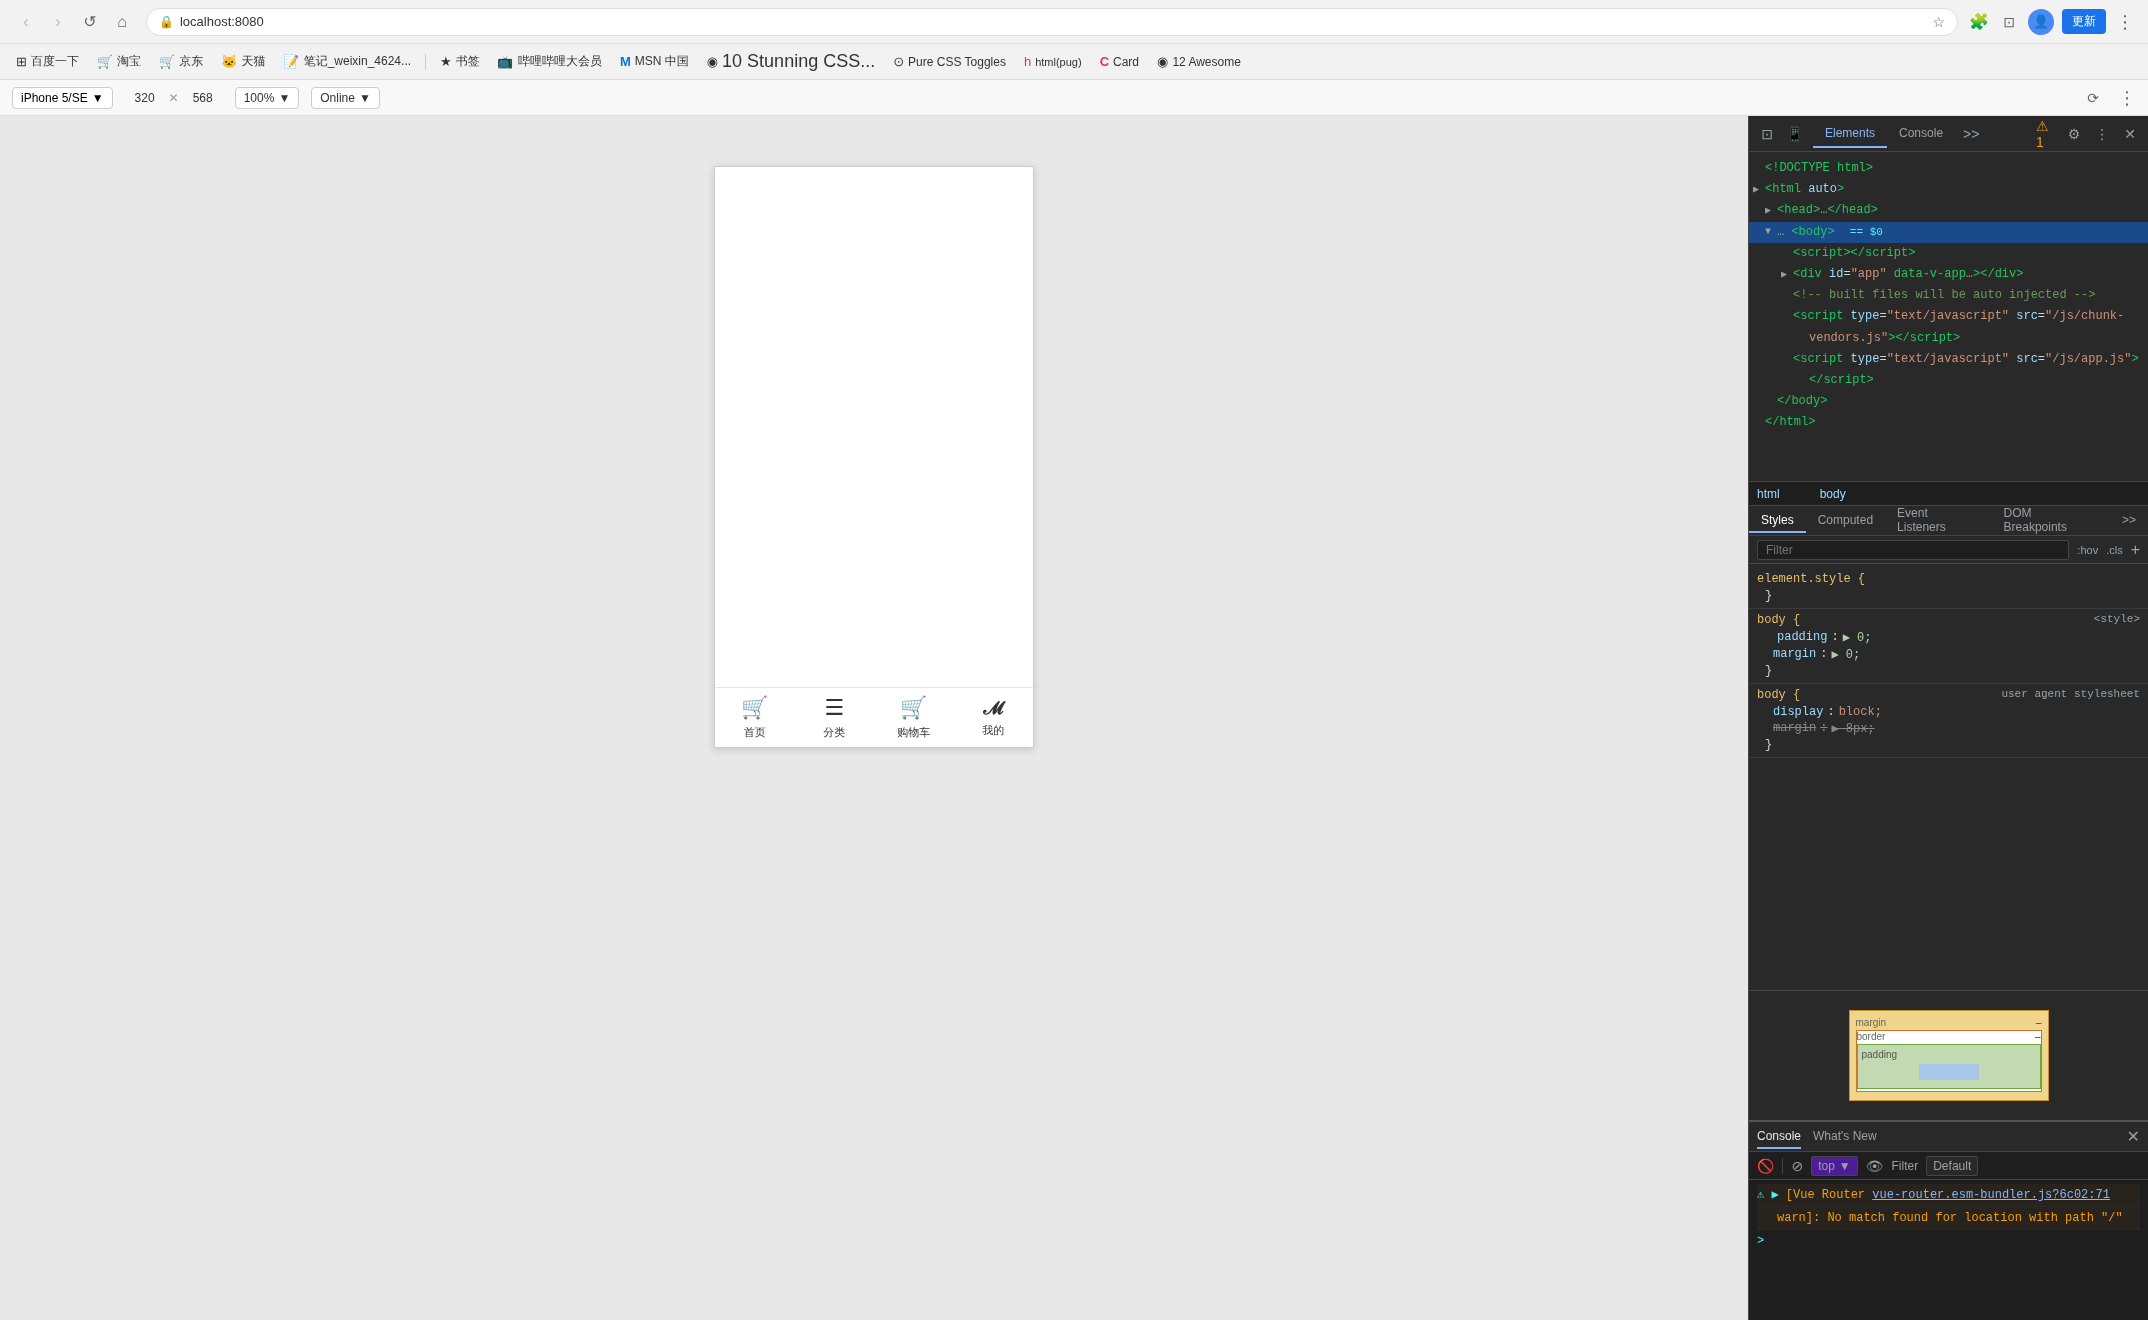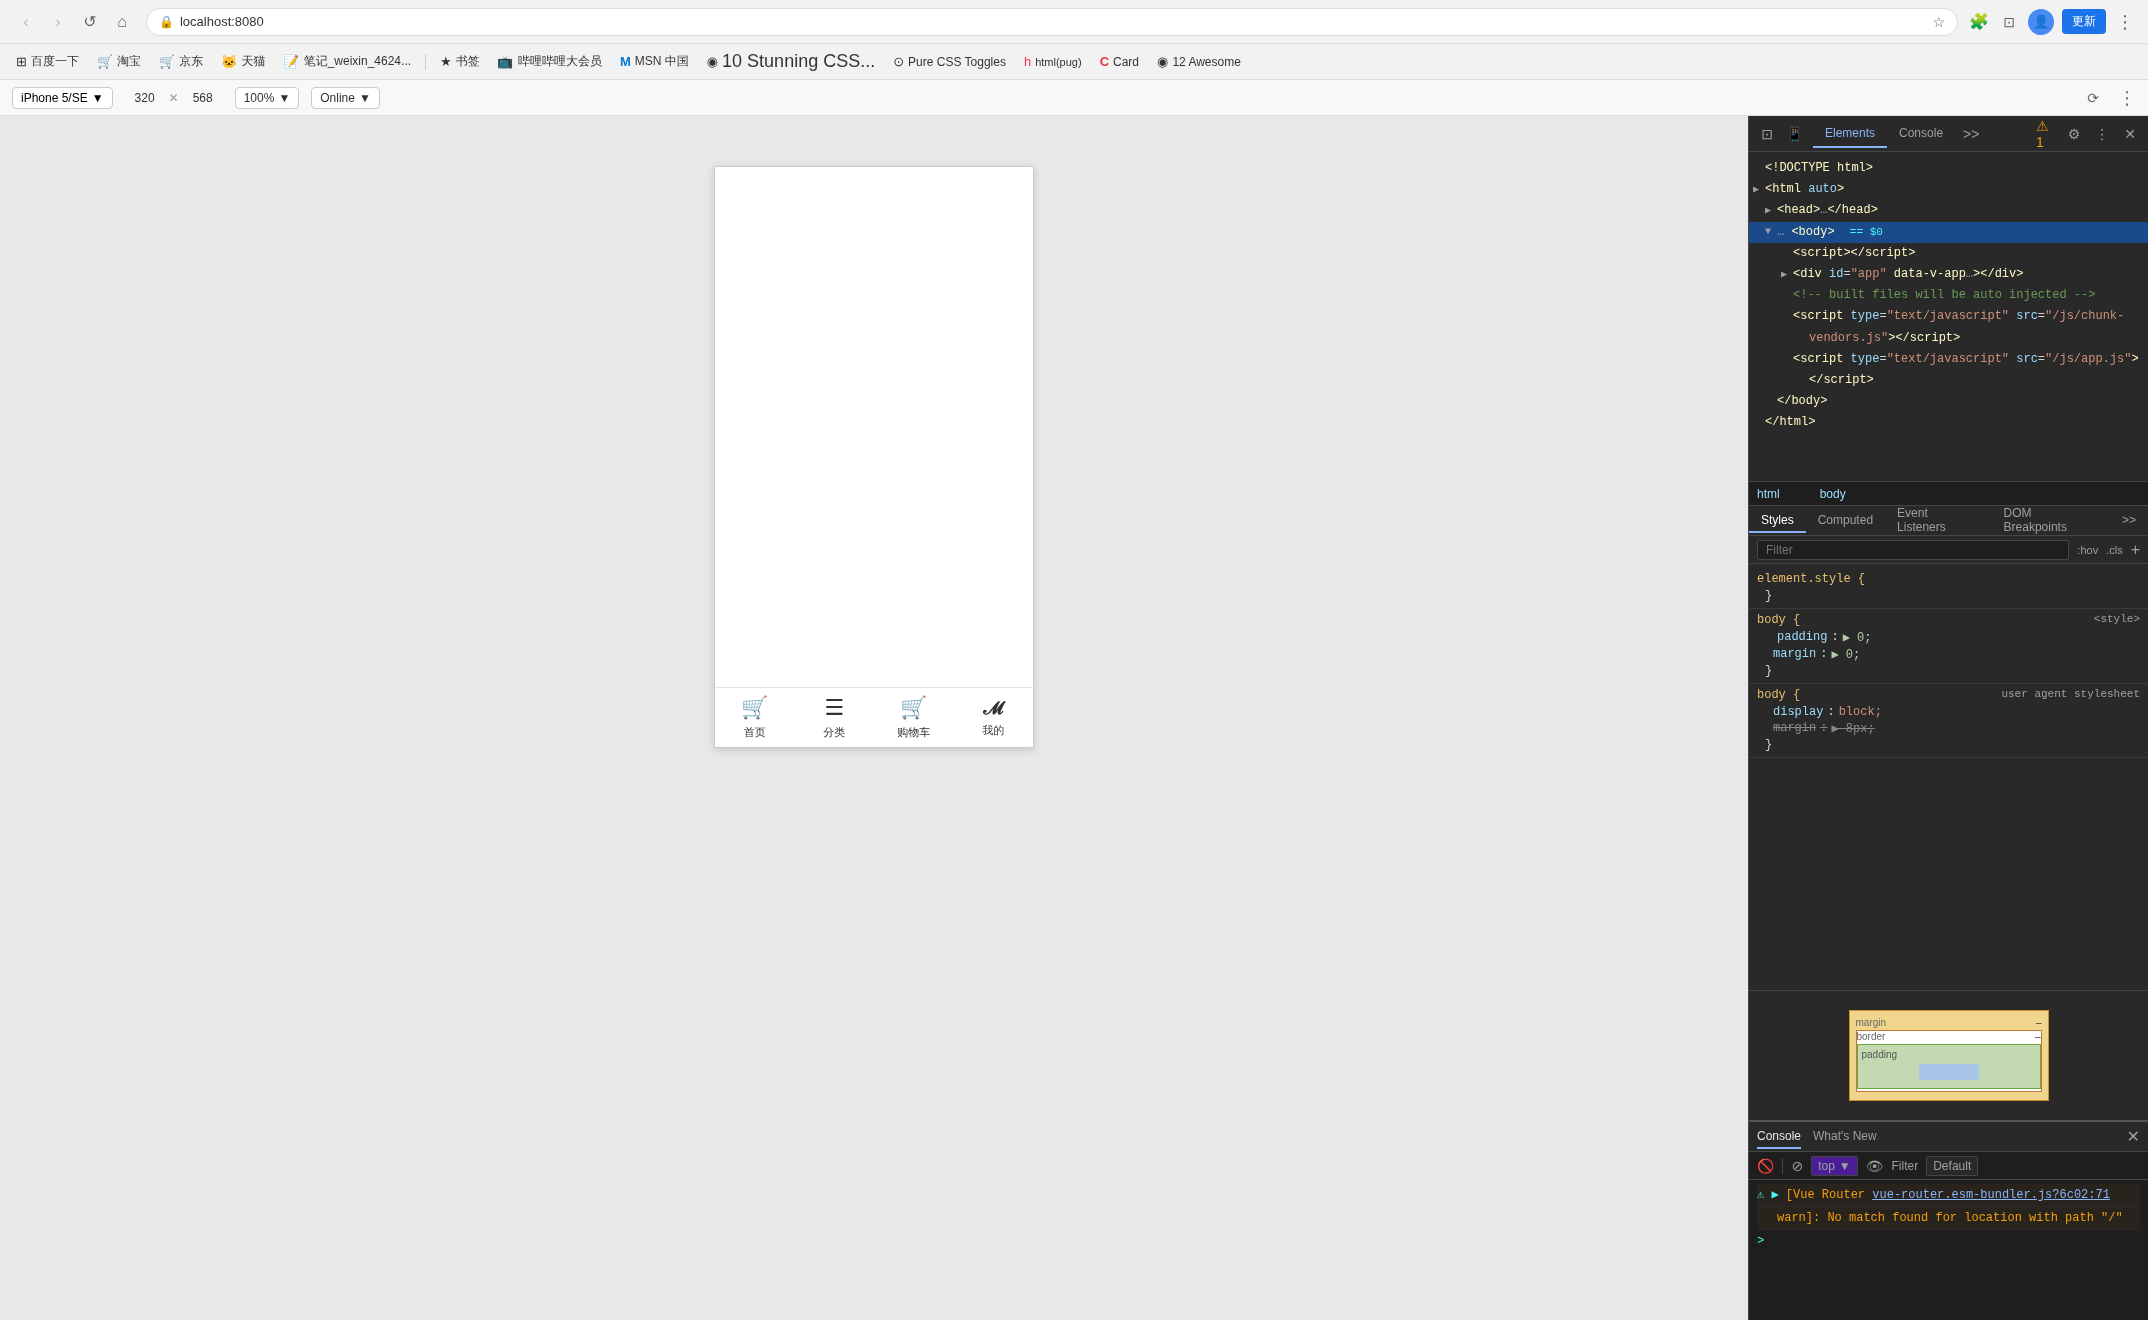--- a/index.html
+++ b/index.html
@@ -68,21 +68,21 @@
     .devtools-content { flex: 1; display: flex; flex-direction: column; overflow: hidden; }
 
     
     .dom-panel { flex: 0 0 330px; background: #292929; padding: 6px 0; overflow: auto; font-family: 'Courier New', monospace; font-size: 12px; border-bottom: 1px solid #454545; }
     .dom-line { padding: 1px 8px 1px 16px; color: #d4d4d4; line-height: 1.6; white-space: nowrap; cursor: pointer; position: relative; }
     .dom-line.selected { background: #1a4a8a; }
     .dom-line .triangle { position: absolute; left: 4px; top: 50%; transform: translateY(-50%); color: #9aa0a6; font-size: 10px; }
     .dom-indent-1 { padding-left: 28px; }
     .dom-indent-2 { padding-left: 44px; }
     .dom-indent-3 { padding-left: 60px; }
-    .tag { color: #fef9c3; }
+    .tag { color: #22c55e; }
     .attr-name { color: #9cdcfe; }
     .attr-val { color: #ce9178; }
     .dom-comment { color: #6a9955; }
     .dom-eq { color: #d4d4d4; }
     .dollar { color: #4af5f5; font-size: 11px; margin-left: 8px; }
     .dom-dots { color: #9aa0a6; }
 
     
     .dom-breadcrumb { height: 24px; background: #1e1e1e; display: flex; align-items: center; padding: 0 8px; gap: 20px; border-bottom: 1px solid #454545; }
     .bc-item { font-size: 12px; color: #9cdcfe; cursor: pointer; }

